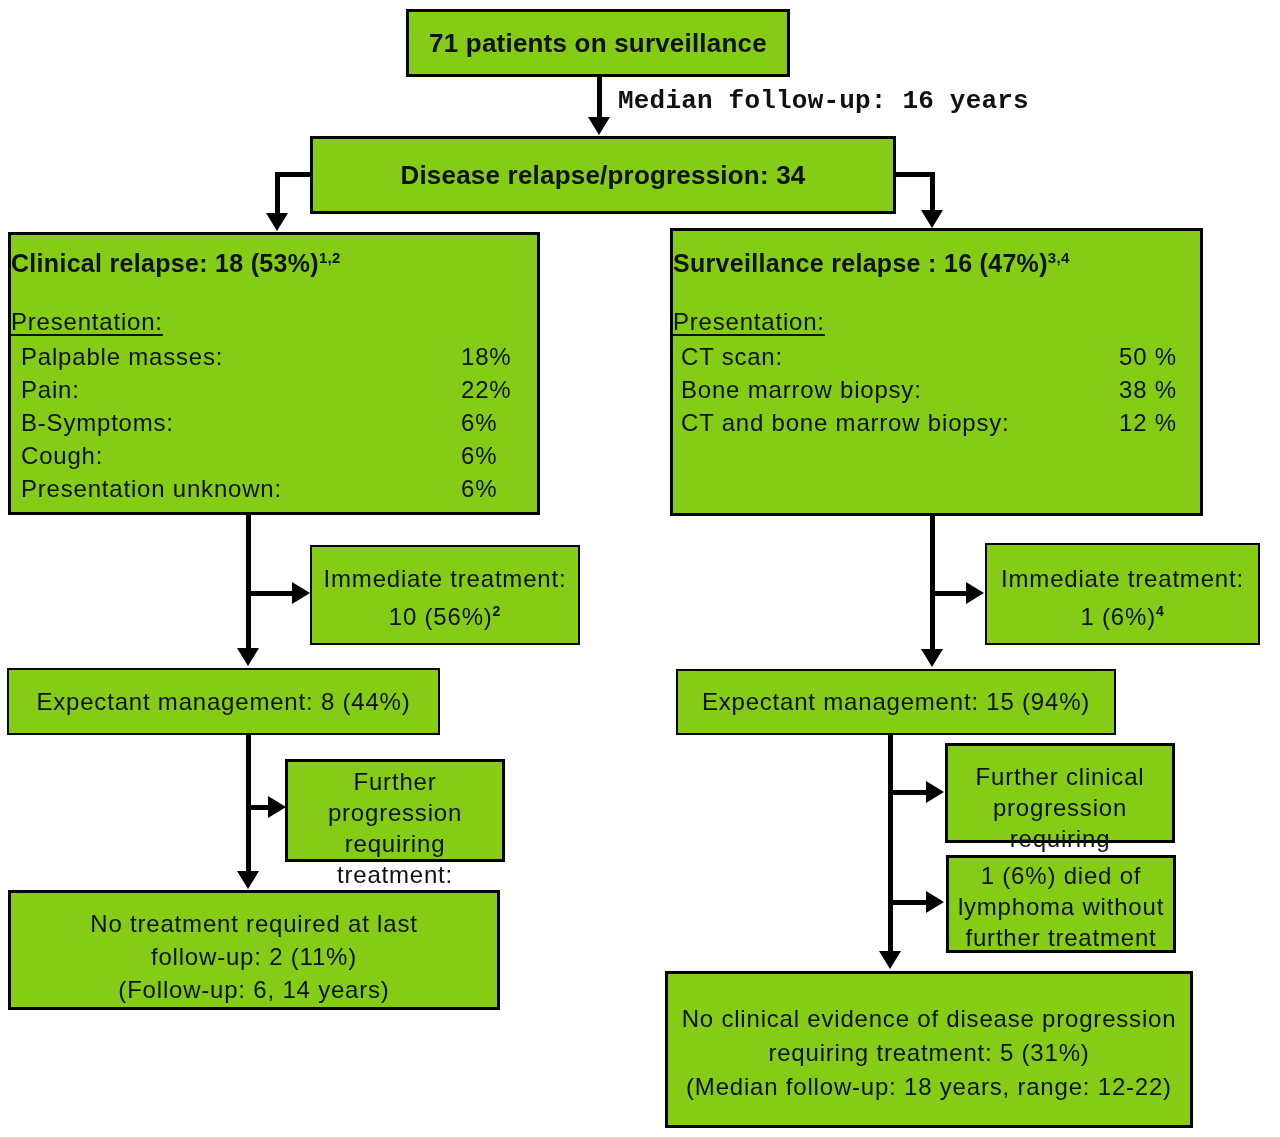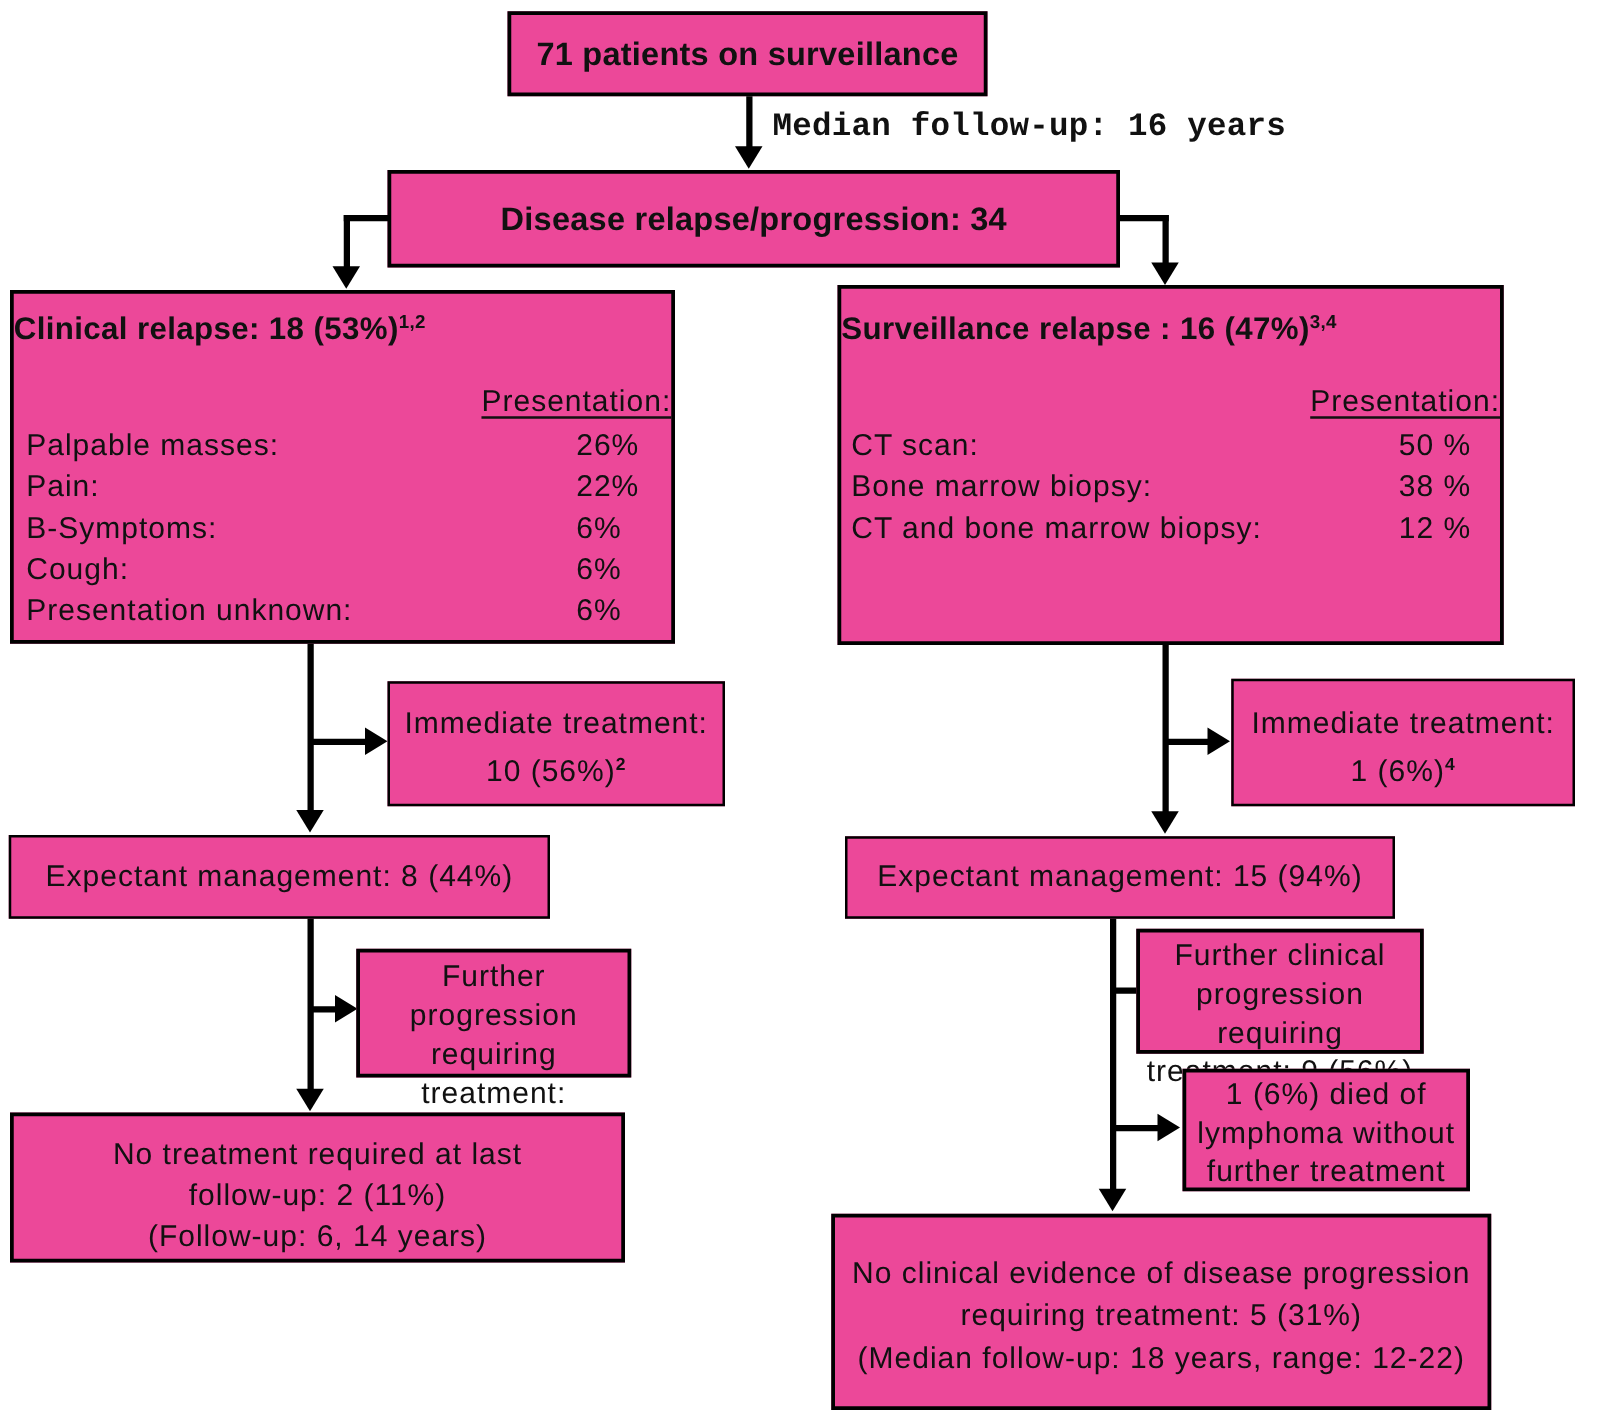--- a/index.html
+++ b/index.html
@@ -1,28 +1,28 @@
 <!DOCTYPE html>
 <html><head>
 <meta charset="utf-8">
 <style>
   html,body{margin:0;padding:0;background:#ffffff;}
   .stage{
     position:relative;width:1280px;height:1137px;background:#ffffff;
     font-family:"Liberation Sans", sans-serif;color:#111;overflow:hidden;
   }
   .box{
-    position:absolute;box-sizing:border-box;background:#ec4899;border:3px solid #000;
+    position:absolute;box-sizing:border-box;background:#84cc16;border:3px solid #000;
   }
   .b2{border-width:2px;}
   .flexc{display:flex;align-items:center;justify-content:center;text-align:center;}
   .big{font-size:26px;font-weight:bold;letter-spacing:0.2px;}
   .ttl{font-size:25px;font-weight:bold;text-align:left;letter-spacing:0.3px;}
   .ttl sup{font-size:15px;font-weight:bold;}
-  .section{font-size:24px;text-align:right;letter-spacing:0.8px;text-decoration:underline;text-underline-offset:4px;}
+  .section{font-size:24px;text-align:left;letter-spacing:0.8px;text-decoration:underline;text-underline-offset:4px;}
   .row{position:relative;font-size:24px;line-height:33px;letter-spacing:0.8px;}
   .row .val{position:absolute;top:0;}
   .body24{font-size:24px;letter-spacing:0.8px;line-height:32px;text-align:center;}
   .body24 sup{font-size:14px;font-weight:bold;}
   .line{position:absolute;background:#000;}
   .arr-d{position:absolute;width:0;height:0;border-left:11px solid transparent;border-right:11px solid transparent;border-top:18px solid #000;}
   .arr-r{position:absolute;width:0;height:0;border-top:11px solid transparent;border-bottom:11px solid transparent;border-left:18px solid #000;}
   .edge-label{position:absolute;font-size:26px;font-weight:bold;letter-spacing:0.2px;white-space:nowrap;font-family:Liberation Mono, monospace;}
 </style>
 </head>
@@ -51,21 +51,21 @@
   <div class="arr-d" style="left:921px;top:210px;"></div>
 
   <div class="box" style="left:8px;top:232px;width:532px;height:283px;">
     <div class="ttl" style="margin-top:14px;">
       <span>Clinical relapse: 18 (53%)</span><sup>1,2</sup>
     </div>
     <div class="section" style="margin-top:30px;">Presentation:</div>
     <div style="margin-top:4px;padding-left:10px;">
       <div class="row">
         <span>Palpable masses:</span>
-        <span class="val" style="left:440px;">26%</span>
+        <span class="val" style="left:440px;">18%</span>
       </div>
       <div class="row">
         <span>Pain:</span>
         <span class="val" style="left:440px;">22%</span>
       </div>
       <div class="row">
         <span>B-Symptoms:</span>
         <span class="val" style="left:440px;">6%</span>
       </div>
       <div class="row">
@@ -149,21 +149,21 @@
     <span>Expectant management: 15 (94%)</span>
   </div>
 
   <div class="line" style="left:888px;top:735px;width:5px;height:218px;"></div>
   <div class="arr-d" style="left:879px;top:951px;"></div>
   <div class="line" style="left:890px;top:790px;width:38px;height:5px;"></div>
   <div class="arr-r" style="left:926px;top:781px;"></div>
   <div class="line" style="left:890px;top:900px;width:38px;height:5px;"></div>
   <div class="arr-r" style="left:926px;top:891px;"></div>
 
-  <div class="box body24" style="left:909px;top:743px;width:230px;height:100px;padding-top:3px;line-height:31px;">
+  <div class="box body24" style="left:945px;top:743px;width:230px;height:100px;padding-top:15px;line-height:31px;">
     <div>Further clinical</div>
     <div>progression requiring</div>
     <div>treatment: 9 (56%)</div>
   </div>
 
   <div class="box body24" style="left:946px;top:855px;width:230px;height:98px;padding-top:2px;line-height:31px;">
     <div>1 (6%) died of</div>
     <div>lymphoma without</div>
     <div>further treatment</div>
   </div>

